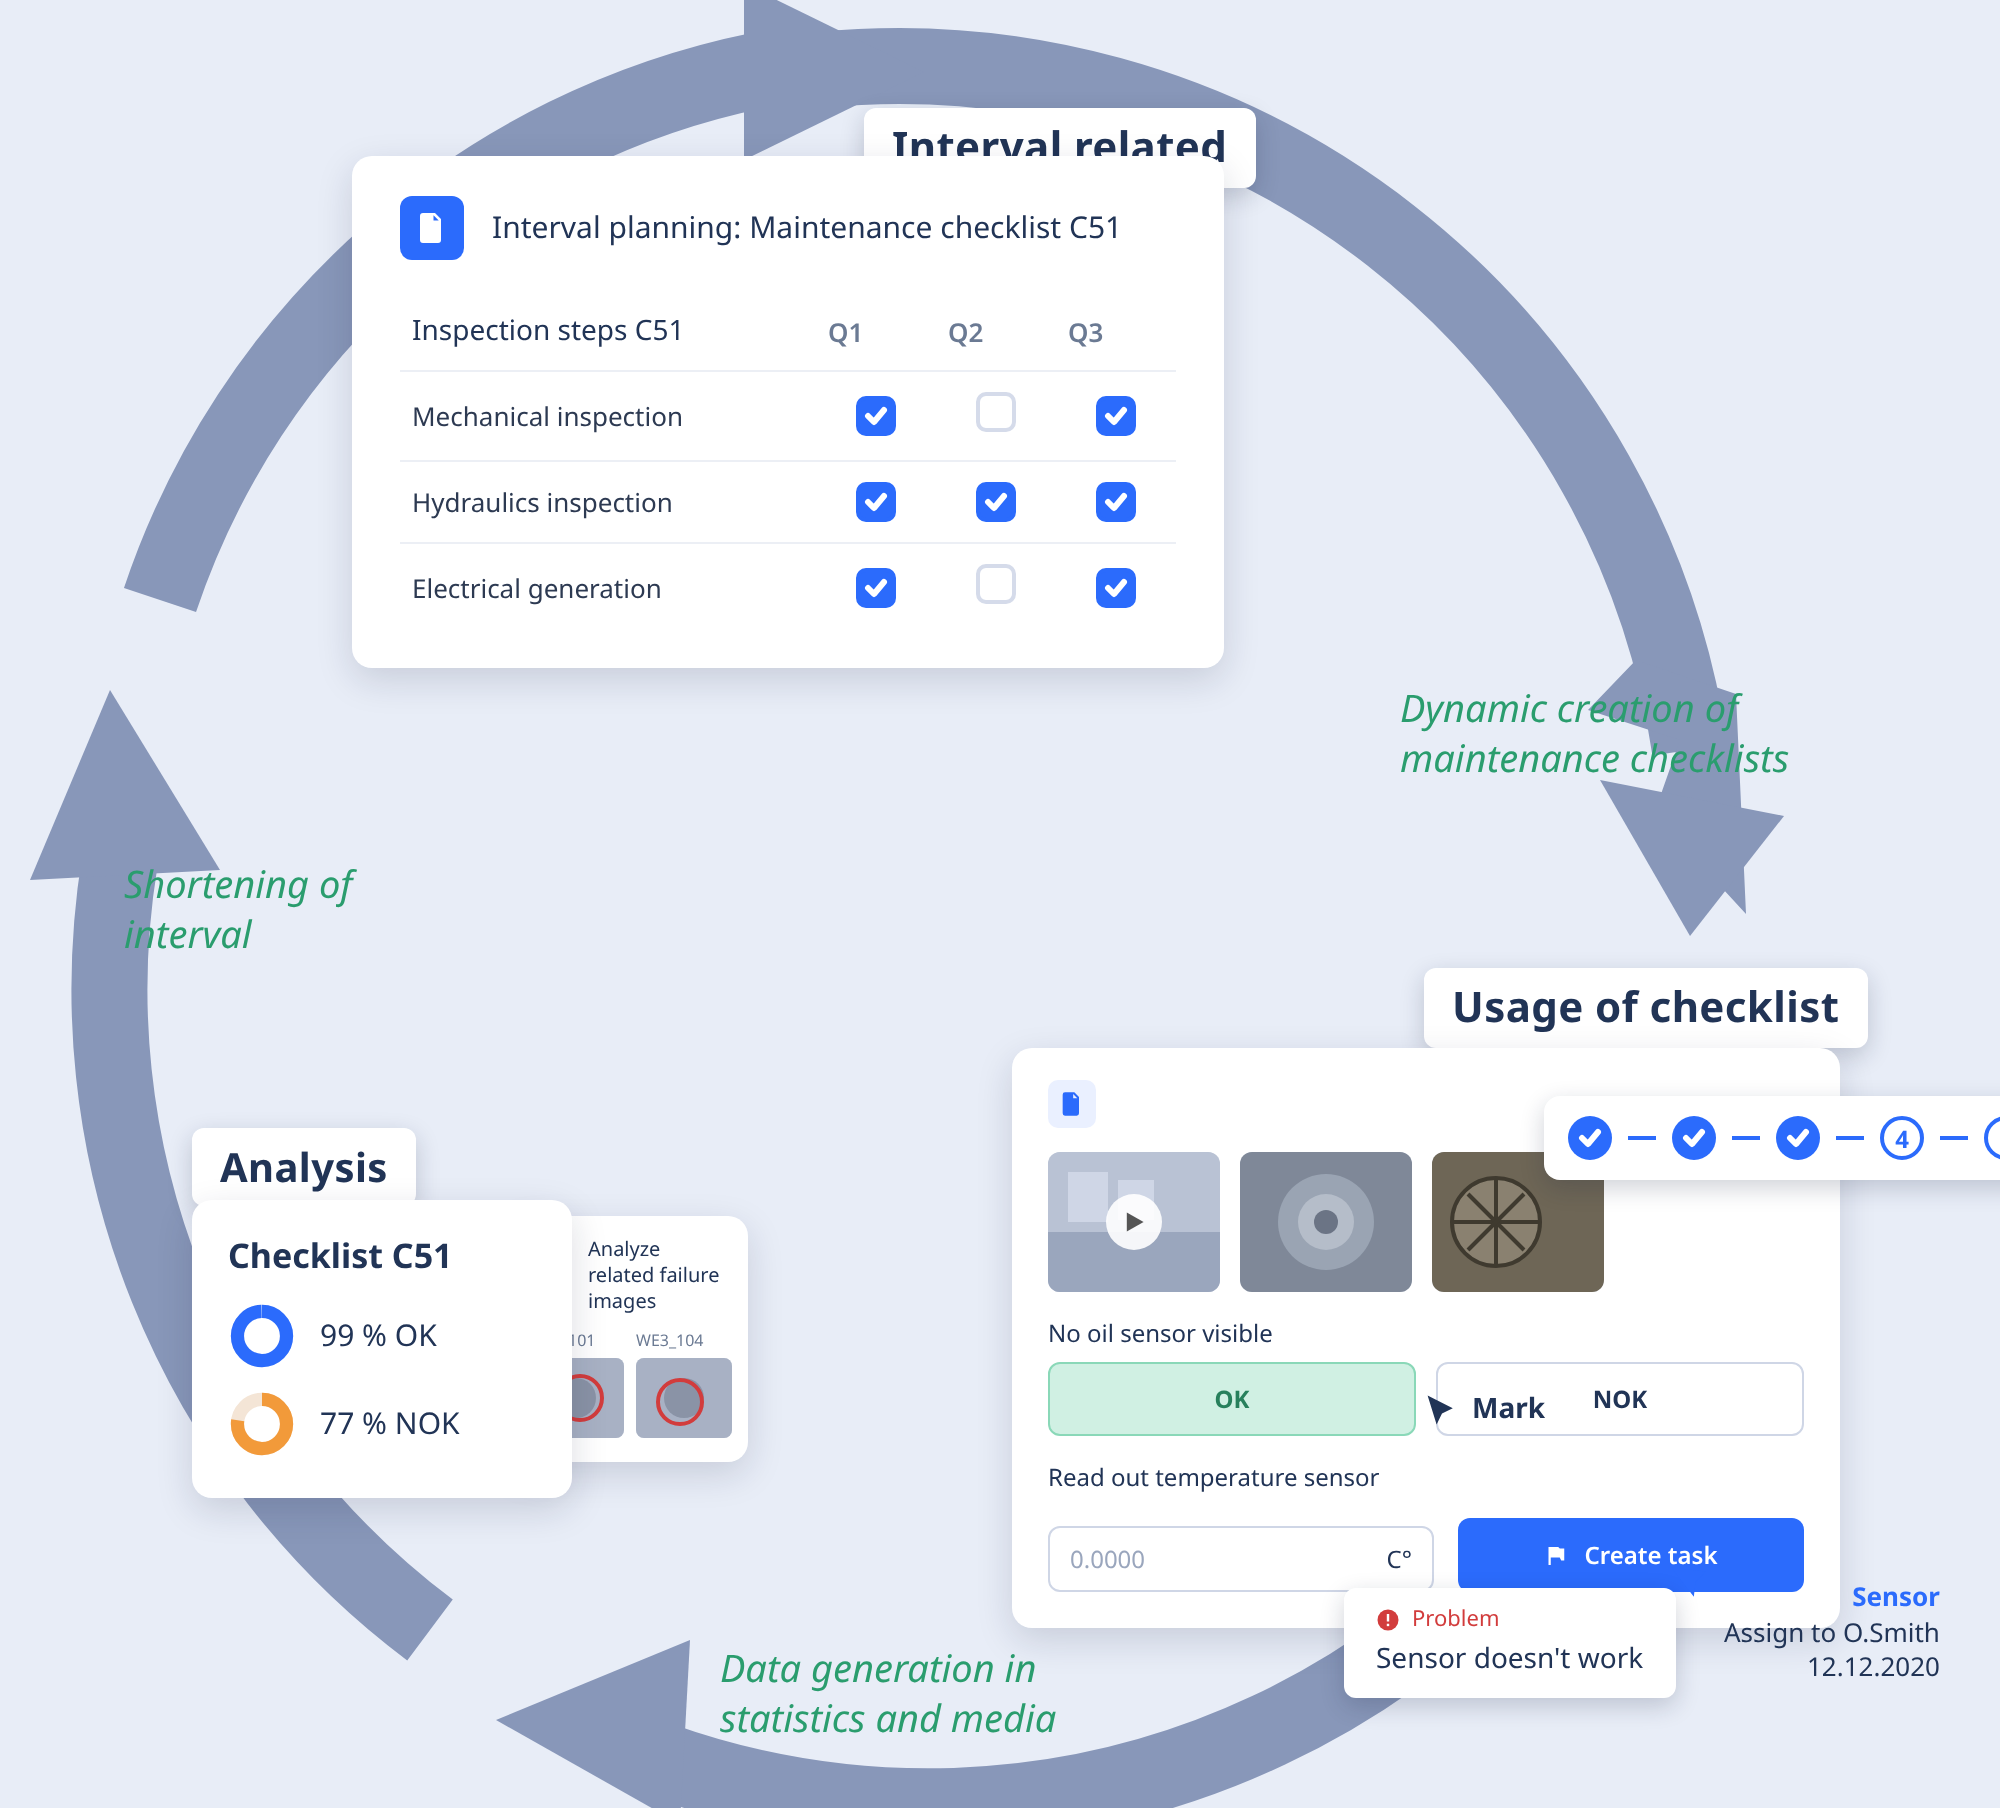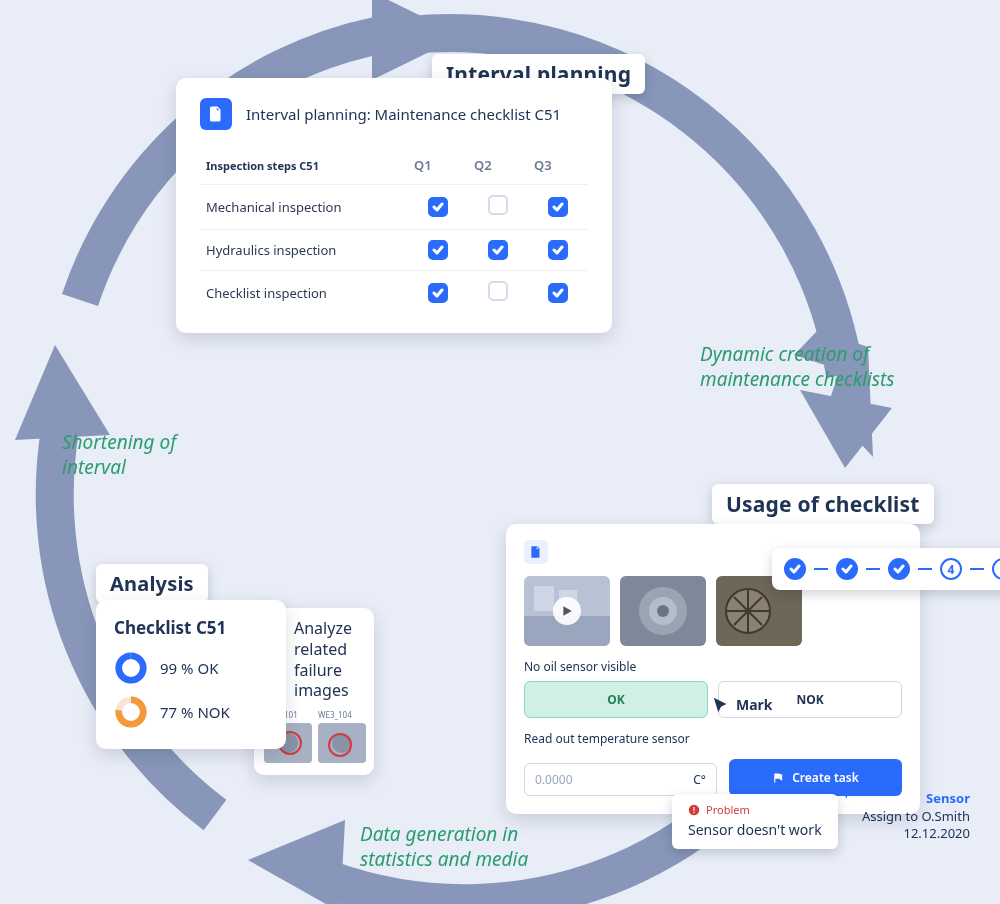--- a/index.html
+++ b/index.html
@@ -33,21 +33,21 @@
   .green-note{position:absolute;color:var(--green-text);font-style:italic;font-size:19px;line-height:1.3;text-align:left}
 
   
   #intervalCard{position:absolute;left:176px;top:78px;width:436px;padding:20px 24px 18px}
   #intervalCard .hdr{display:flex;align-items:center;gap:14px;font-size:15px;color:var(--navy)}
   .doc-icon{width:32px;height:32px;border-radius:6px;background:var(--blue);display:inline-flex;align-items:center;justify-content:center}
   .doc-icon svg{width:18px;height:18px;fill:#fff}
   #intervalTable{margin-top:16px;width:100%;border-collapse:collapse}
   #intervalTable th,#intervalTable td{padding:10px 6px;text-align:left;font-size:13px;color:var(--text)}
   #intervalTable thead th{color:var(--muted);font-weight:600}
-  #intervalTable thead th:first-child{color:var(--navy);font-weight:700;font-size:11px}
+  #intervalTable thead th:first-child{color:var(--navy);font-weight:400;font-size:14px}
   #intervalTable tbody tr{border-top:1px solid var(--grid)}
   #intervalTable td.c{width:60px;text-align:center}
   .chk{width:20px;height:20px;border-radius:5px;display:inline-flex;align-items:center;justify-content:center;border:2px solid #d5dbea;background:#fff}
   .chk.on{background:var(--blue);border-color:var(--blue)}
   .chk.on svg{width:12px;height:12px;stroke:#fff;stroke-width:3;stroke-linecap:round;stroke-linejoin:round;fill:none}
 
   
   #usageTitle{left:712px;top:484px}
   #usageCard{position:absolute;left:506px;top:524px;width:414px;padding:16px 18px 18px}
   #usageCard .uhdr{display:flex;align-items:center;gap:10px;font-weight:700;color:var(--navy);font-size:13px}
@@ -103,21 +103,21 @@
   #analysisTitle{left:96px;top:564px;font-size:20px}
   #analysisCard{position:absolute;left:96px;top:600px;width:190px;padding:16px 18px 20px}
   #analysisCard h3{margin:0 0 12px 0;font-size:17px;color:var(--navy)}
   .stat{display:flex;align-items:center;gap:12px;margin-top:10px;font-size:15px;color:var(--navy)}
   .donut{width:34px;height:34px}
 
   #analyzeCard{position:absolute;left:254px;top:608px;width:120px;padding:10px 10px 12px;z-index:-1}
   #analyzeCard .ahdr{display:flex;gap:8px;align-items:flex-start}
   #analyzeCard .aicon{width:22px;height:22px;border-radius:5px;background:var(--blue);display:flex;align-items:center;justify-content:center;flex-shrink:0}
   #analyzeCard .aicon svg{width:12px;height:12px;fill:#fff}
-  #analyzeCard .atxt{font-size:16px;color:var(--navy);line-height:1.3}
+  #analyzeCard .atxt{font-size:10px;color:var(--navy);line-height:1.3}
   #analyzeCard .imgs{display:flex;gap:6px;margin-top:8px}
   #analyzeCard .imgbox{width:48px}
   #analyzeCard .imglbl{font-size:8px;color:var(--muted);margin-bottom:3px}
   #analyzeCard .miniThumb{width:48px;height:40px;border-radius:4px;overflow:hidden;position:relative;background:#d7dde8}
   #analyzeCard .miniThumb svg{width:100%;height:100%}
   #analyzeCard .redring{position:absolute;border:2px solid #d23c3c;border-radius:50%}
 
   
   #analysisCard{z-index:3}
   #analyzeCard{z-index:2}
@@ -146,21 +146,21 @@
   <polygon points="55,345 15,440 110,435" fill="var(--arrow)"></polygon>
 
   <path d="M 80 300 A 400 400 0 0 1 380 35" stroke="var(--arrow)" stroke-width="38" fill="none"></path>
   <polygon points="462,36 372,-8 372,80" fill="var(--arrow)"></polygon>
 </svg>
 
 <div class="green-note" style="left:700px;top:342px;width:230px">Dynamic creation of maintenance checklists</div>
 <div class="green-note" style="left:360px;top:822px;width:220px">Data generation in statistics and media</div>
 <div class="green-note" style="left:62px;top:430px;width:130px">Shortening of interval</div>
 
-<div class="title-card" style="left:432px;top:54px">Interval planning</div>
+<div class="title-card" style="left:432px;top:54px">Interval related</div>
 
 <div id="intervalCard" class="card">
   <div class="hdr">
     <span class="doc-icon">
       <svg viewBox="0 0 24 24">
           <path d="M6 2h8l4 4v14a2 2 0 0 1-2 2H6a2 2 0 0 1-2-2V4a2 2 0 0 1 2-2zm7 1.5V7h3.5L13 3.5zM8 11h8v1.6H8V11zm0 3.4h8V16H8v-1.6zm0 3.4h5V19H8v-1.2z"></path>
         </svg>
     </span>
     <span>Interval planning: Maintenance checklist C51</span>
   </div>
@@ -200,21 +200,21 @@
                 <polyline points="2,6 5,9 10,3"></polyline>
               </svg>
             </span></td>
           <td class="c"><span class="chk on">
               <svg viewBox="0 0 12 12">
                 <polyline points="2,6 5,9 10,3"></polyline>
               </svg>
             </span></td>
         </tr>
         <tr>
-          <td>Checklist inspection</td>
+          <td>Electrical generation</td>
           <td class="c"><span class="chk on">
               <svg viewBox="0 0 12 12">
                 <polyline points="2,6 5,9 10,3"></polyline>
               </svg>
             </span></td>
           <td class="c"><span class="chk"></span></td>
           <td class="c"><span class="chk on">
               <svg viewBox="0 0 12 12">
                 <polyline points="2,6 5,9 10,3"></polyline>
               </svg>

